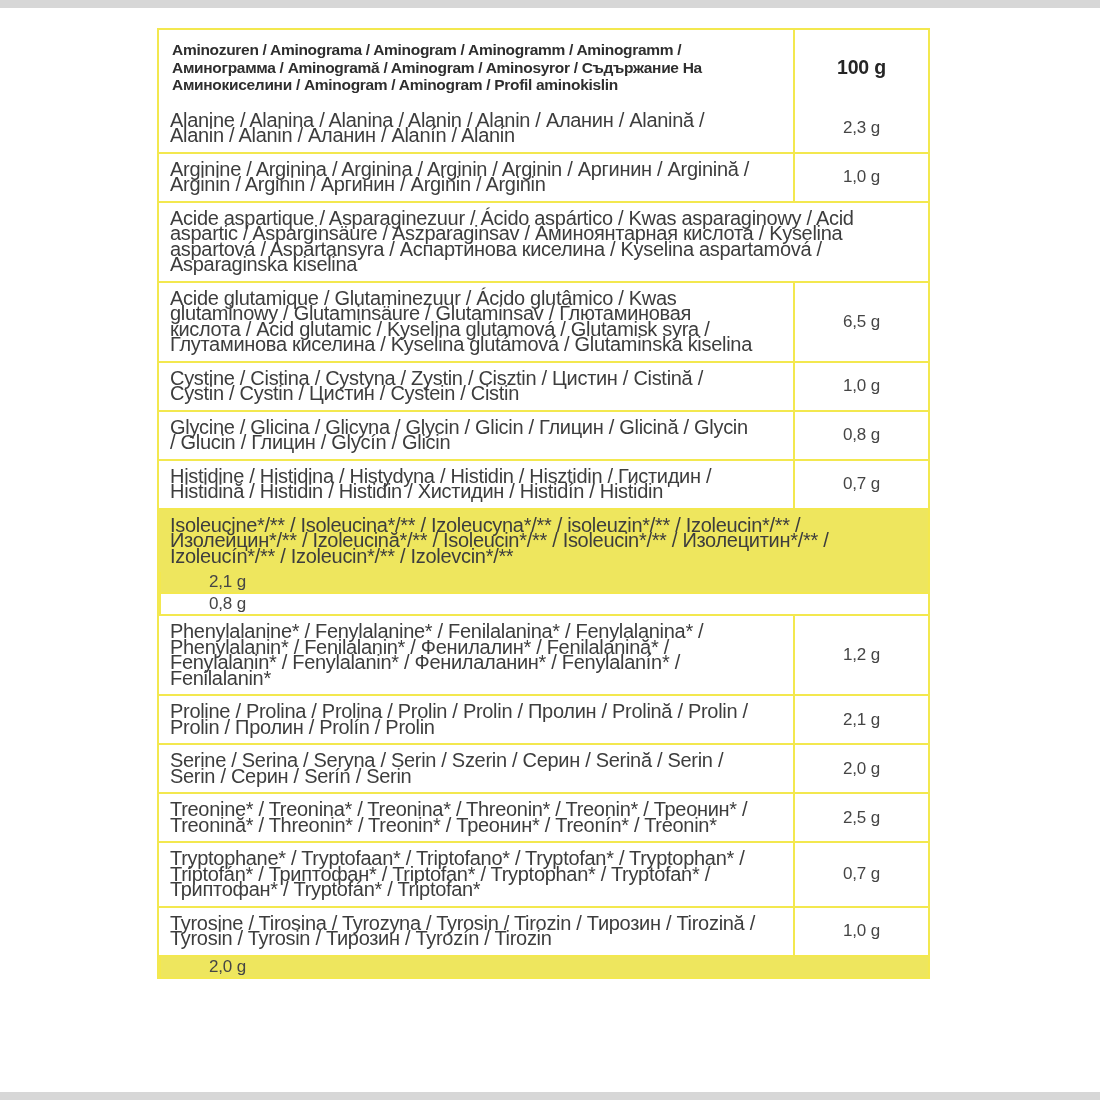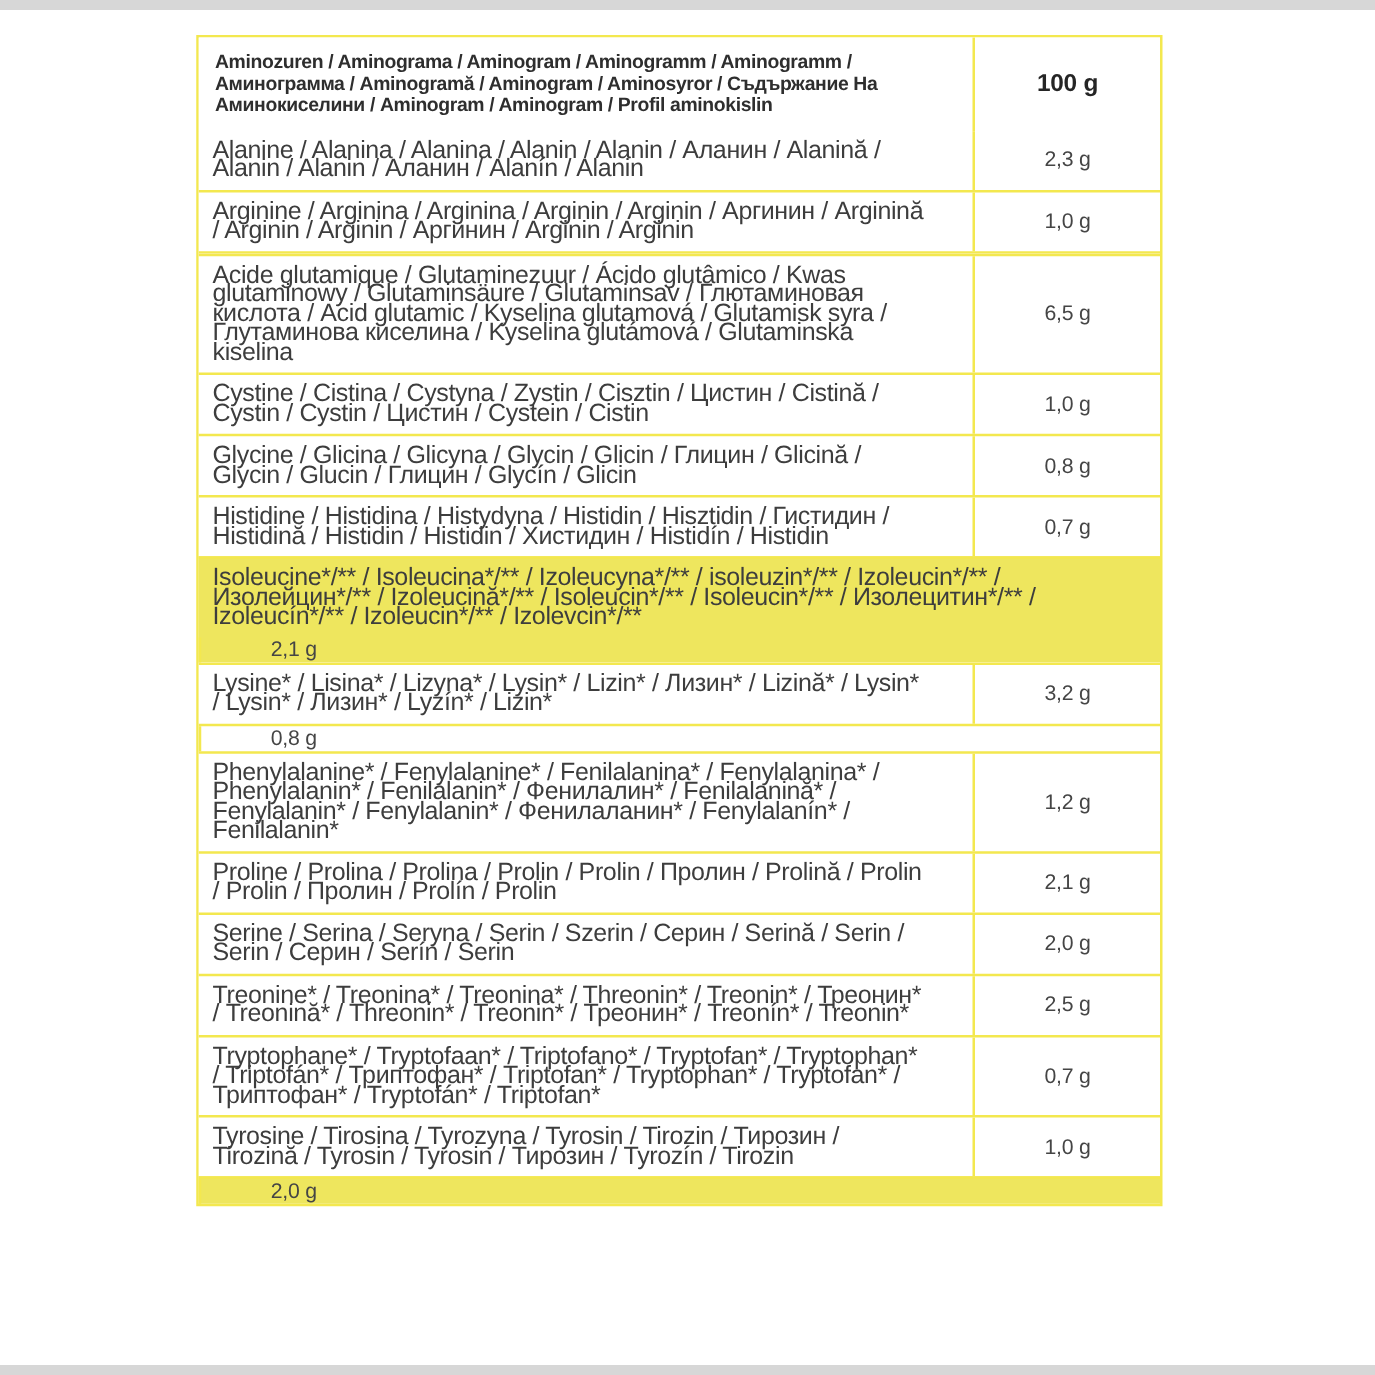--- a/index.html
+++ b/index.html
@@ -50,21 +50,21 @@
     padding: 8px 38px 8px 11px;
     font-size: 20px;
     line-height: 15.5px;
     letter-spacing: -0.3px;
     color: var(--text, #3d3d3d);
     display: flex;
     flex-direction: column;
     justify-content: center;
   }
   .cell.value {
-    width: 150px;
+    width: 135px;
     border-left: 2px solid var(--border, #f3e84f);
     display: flex;
     align-items: center;
     justify-content: center;
     font-size: 17px;
     letter-spacing: -0.2px;
     color: #454545;
   }
   .row.header .cell.name {
     font-weight: bold;
@@ -93,44 +93,41 @@
     <div id="rows">
         <div class="row">
           <div class="cell name">Alanine / Alanina / Alanina / Alanin / Alanin / Аланин / Alanină / Alanin / Alanin / Аланин / Alanín / Alanin</div>
           <div class="cell value">2,3 g</div>
         </div>
         <div class="row">
           <div class="cell name">Arginine / Arginina / Arginina / Arginin / Arginin / Аргинин / Arginină / Arginin / Arginin / Аргинин / Arginin / Arginin</div>
           <div class="cell value">1,0 g</div>
         </div>
         <div class="row">
+          <div class="cell name">Acide aspartique / Asparaginezuur / Ácido aspártico / Kwas asparaginowy / Acid aspartic / Asparginsäure / Aszparaginsav / Аминоянтарная кислота / Kyselina aspartová / Aspartansyra / Аспартинова киселина / Kyselina aspartamová / Asparaginska kiselina</div>
         </div>
         <div class="row">
           <div class="cell name">Acide glutamique / Glutaminezuur / Ácido glutâmico / Kwas glutaminowy / Glutaminsäure / Glutaminsav / Глютаминовая кислота / Acid glutamic / Kyselina glutamová / Glutamisk syra / Глутаминова киселина / Kyselina glutámová / Glutaminska kiselina</div>
           <div class="cell value">6,5 g</div>
         </div>
         <div class="row">
           <div class="cell name">Cystine / Cistina / Cystyna / Zystin / Cisztin / Цистин / Cistină / Cystin / Cystin / Цистин / Cystein / Cistin</div>
           <div class="cell value">1,0 g</div>
         </div>
         <div class="row">
           <div class="cell name">Glycine / Glicina / Glicyna / Glycin / Glicin / Глицин / Glicină / Glycin / Glucin / Глицин / Glycín / Glicin</div>
           <div class="cell value">0,8 g</div>
         </div>
         <div class="row">
           <div class="cell name">Histidine / Histidina / Histydyna / Histidin / Hisztidin / Гистидин / Histidină / Histidin / Histidin / Хистидин / Histidín / Histidin</div>
           <div class="cell value">0,7 g</div>
         </div>
         <div class="row hl">
           <div class="cell name">Isoleucine*/** / Isoleucina*/** / Izoleucyna*/** / isoleuzin*/** / Izoleucin*/** / Изолейцин*/** / Izoleucină*/** / Isoleucin*/** / Isoleucin*/** / Изолецитин*/** / Izoleucín*/** / Izoleucin*/** / Izolevcin*/**</div>
           <div class="cell value">2,1 g</div>
-        </div>
-        <div class="row">
-          <div class="cell name">Lysine* / Lisina* / Lizyna* / Lysin* / Lizin* / Лизин* / Lizină* / Lysin* / Lysin* / Лизин* / Lyzín* / Lizin*</div>
-          <div class="cell value">3,2 g</div>
         </div>
         <div class="row">
           <div class="cell value">0,8 g</div>
         </div>
         <div class="row">
           <div class="cell name">Phenylalanine* / Fenylalanine* / Fenilalanina* / Fenylalanina* / Phenylalanin* / Fenilalanin* / Фенилалин* / Fenilalanină* / Fenylalanin* / Fenylalanin* / Фенилаланин* / Fenylalanín* / Fenilalanin*</div>
           <div class="cell value">1,2 g</div>
         </div>
         <div class="row">
           <div class="cell name">Proline / Prolina / Prolina / Prolin / Prolin / Пролин / Prolină / Prolin / Prolin / Пролин / Prolín / Prolin</div>

